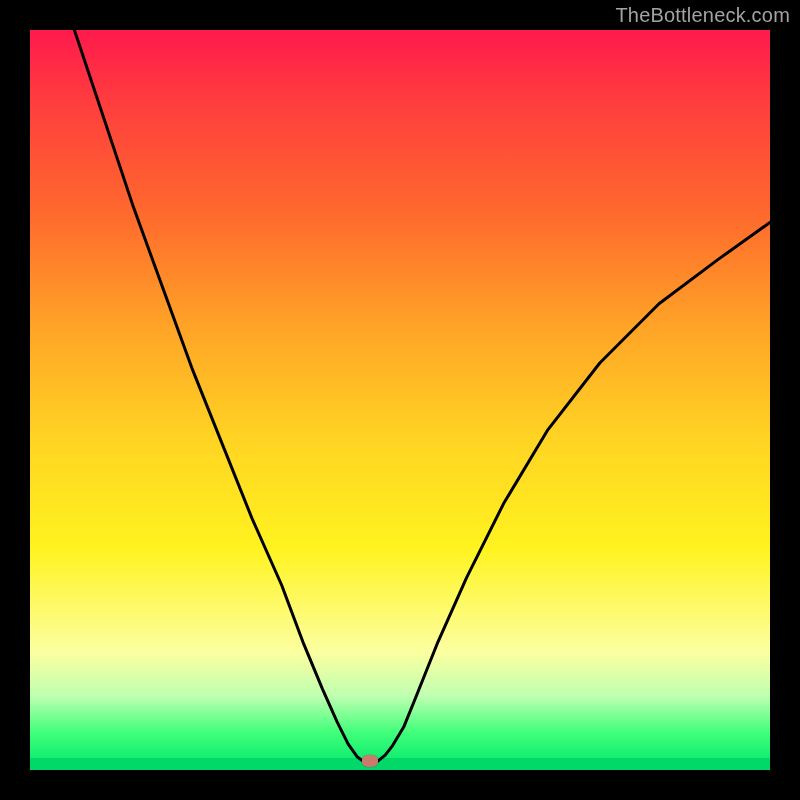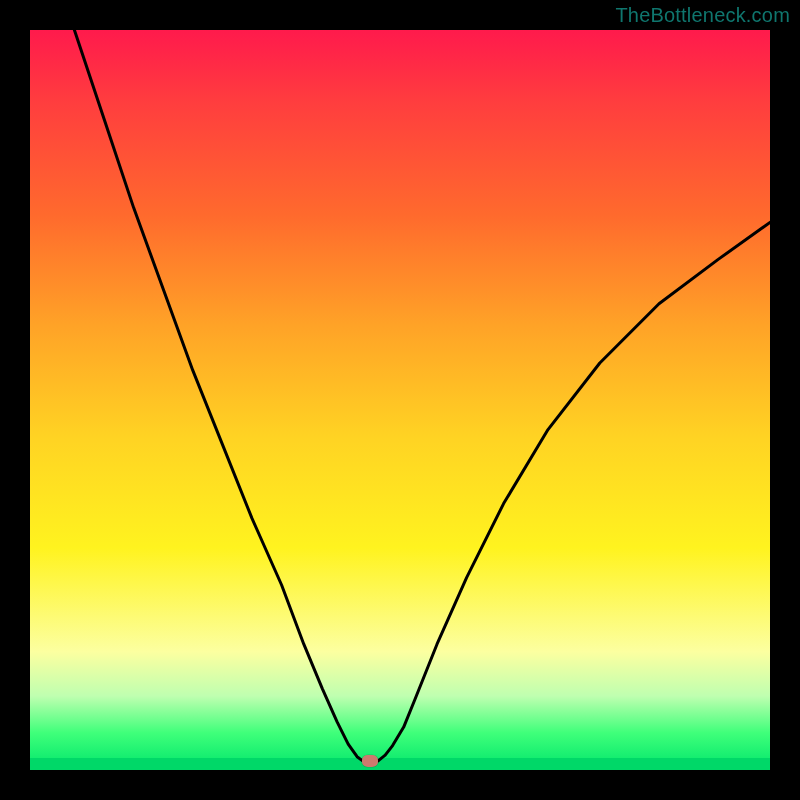--- a/index.html
+++ b/index.html
@@ -64,21 +64,21 @@
     height: 12px;
     border-radius: 6px / 5px;
     background: #cc7a6e;
     transform: translate(-50%, -50%);
     box-shadow: 0 0 0 0.5px rgba(0,0,0,0.15);
   }
   .watermark {
     position: absolute;
     top: 4px;
     right: 10px;
-    color: #0f766e;
+    color: #a3a3a3;
     font-size: 20px;
     letter-spacing: 0.2px;
     user-select: none;
   }
 </style>
 </head>
 <body>
 
 <div class="frame">
   <div class="watermark">TheBottleneck.com</div>

